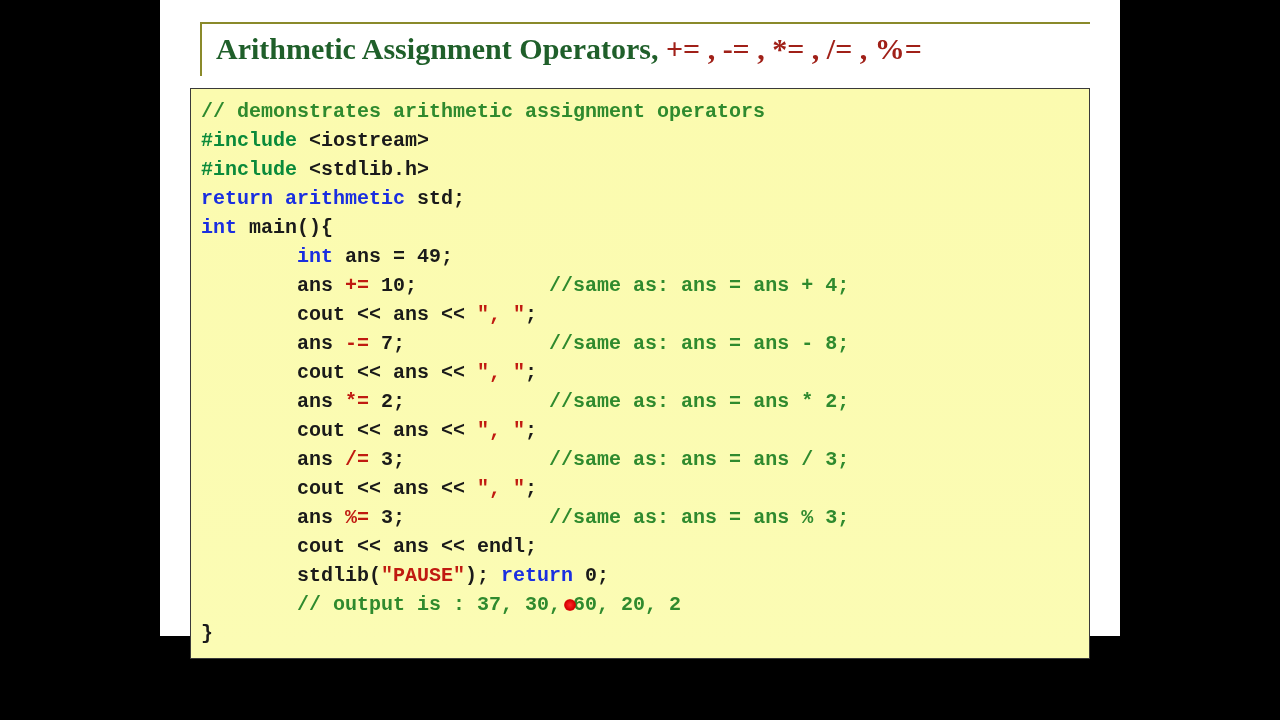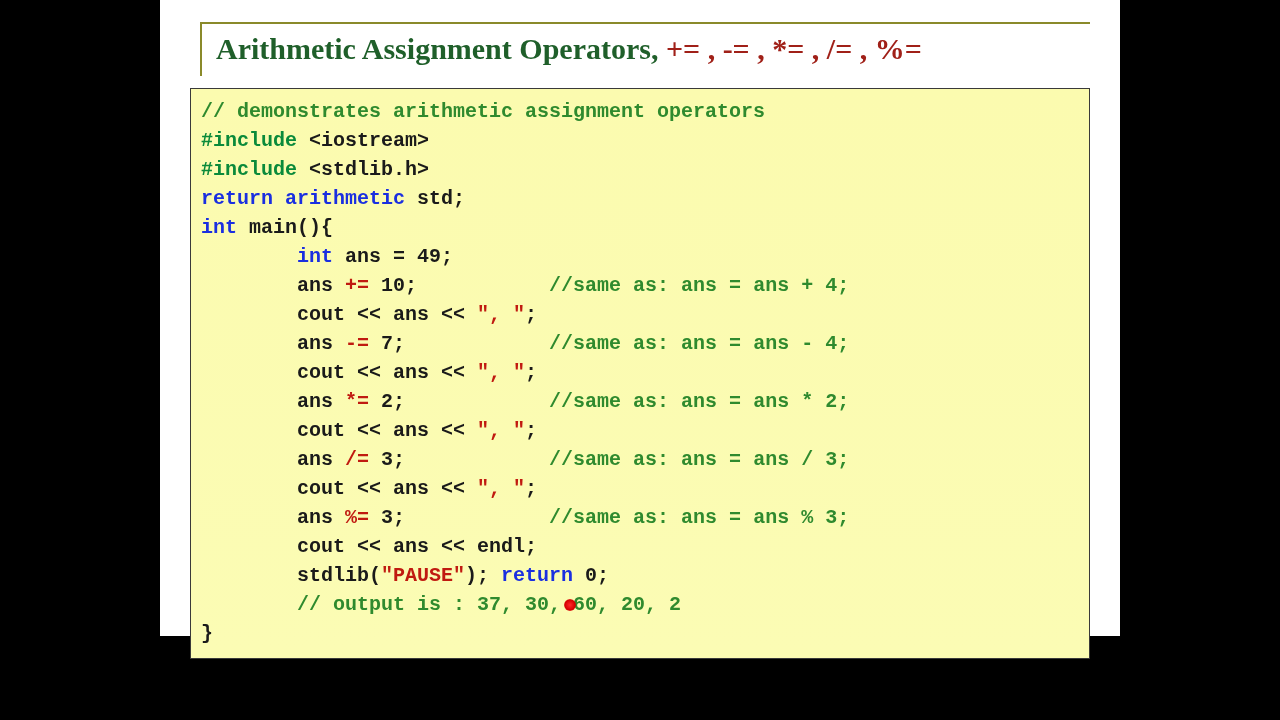--- a/index.html
+++ b/index.html
@@ -78,21 +78,21 @@
   </div>
 
   <div class="code-box"><span class="cmt">// demonstrates arithmetic assignment operators</span>
 <span class="pre">#include </span><span>&lt;iostream&gt;</span>
 <span class="pre">#include </span><span>&lt;stdlib.h&gt;</span>
 <span class="kw">return </span><span class="kw">arithmetic </span><span>std;</span>
 <span class="kw">int </span><span>main(){</span>
         <span class="kw">int </span><span>ans = 49;</span>
         <span>ans </span><span class="op">+=</span><span> 10;</span>           <span class="cmt">//same as: ans = ans + 4;</span>
         <span>cout &lt;&lt; ans &lt;&lt; </span><span class="str">", "</span><span>;</span>
-        <span>ans </span><span class="op">-=</span><span> 7;</span>            <span class="cmt">//same as: ans = ans - 4;</span>
+        <span>ans </span><span class="op">-=</span><span> 7;</span>            <span class="cmt">//same as: ans = ans - 8;</span>
         <span>cout &lt;&lt; ans &lt;&lt; </span><span class="str">", "</span><span>;</span>
         <span>ans </span><span class="op">*=</span><span> 2;</span>            <span class="cmt">//same as: ans = ans * 2;</span>
         <span>cout &lt;&lt; ans &lt;&lt; </span><span class="str">", "</span><span>;</span>
         <span>ans </span><span class="op">/=</span><span> 3;</span>            <span class="cmt">//same as: ans = ans / 3;</span>
         <span>cout &lt;&lt; ans &lt;&lt; </span><span class="str">", "</span><span>;</span>
         <span>ans </span><span class="op">%=</span><span> 3;</span>            <span class="cmt">//same as: ans = ans % 3;</span>
         <span>cout &lt;&lt; ans &lt;&lt; endl;</span>
         <span>stdlib(</span><span class="str">"PAUSE"</span><span>); </span><span class="kw">return </span><span>0;</span>
         <span class="cmt">// output is : 37, 30, 60, 20, 2</span>
 <span>}</span><div class="laser"></div></div>

